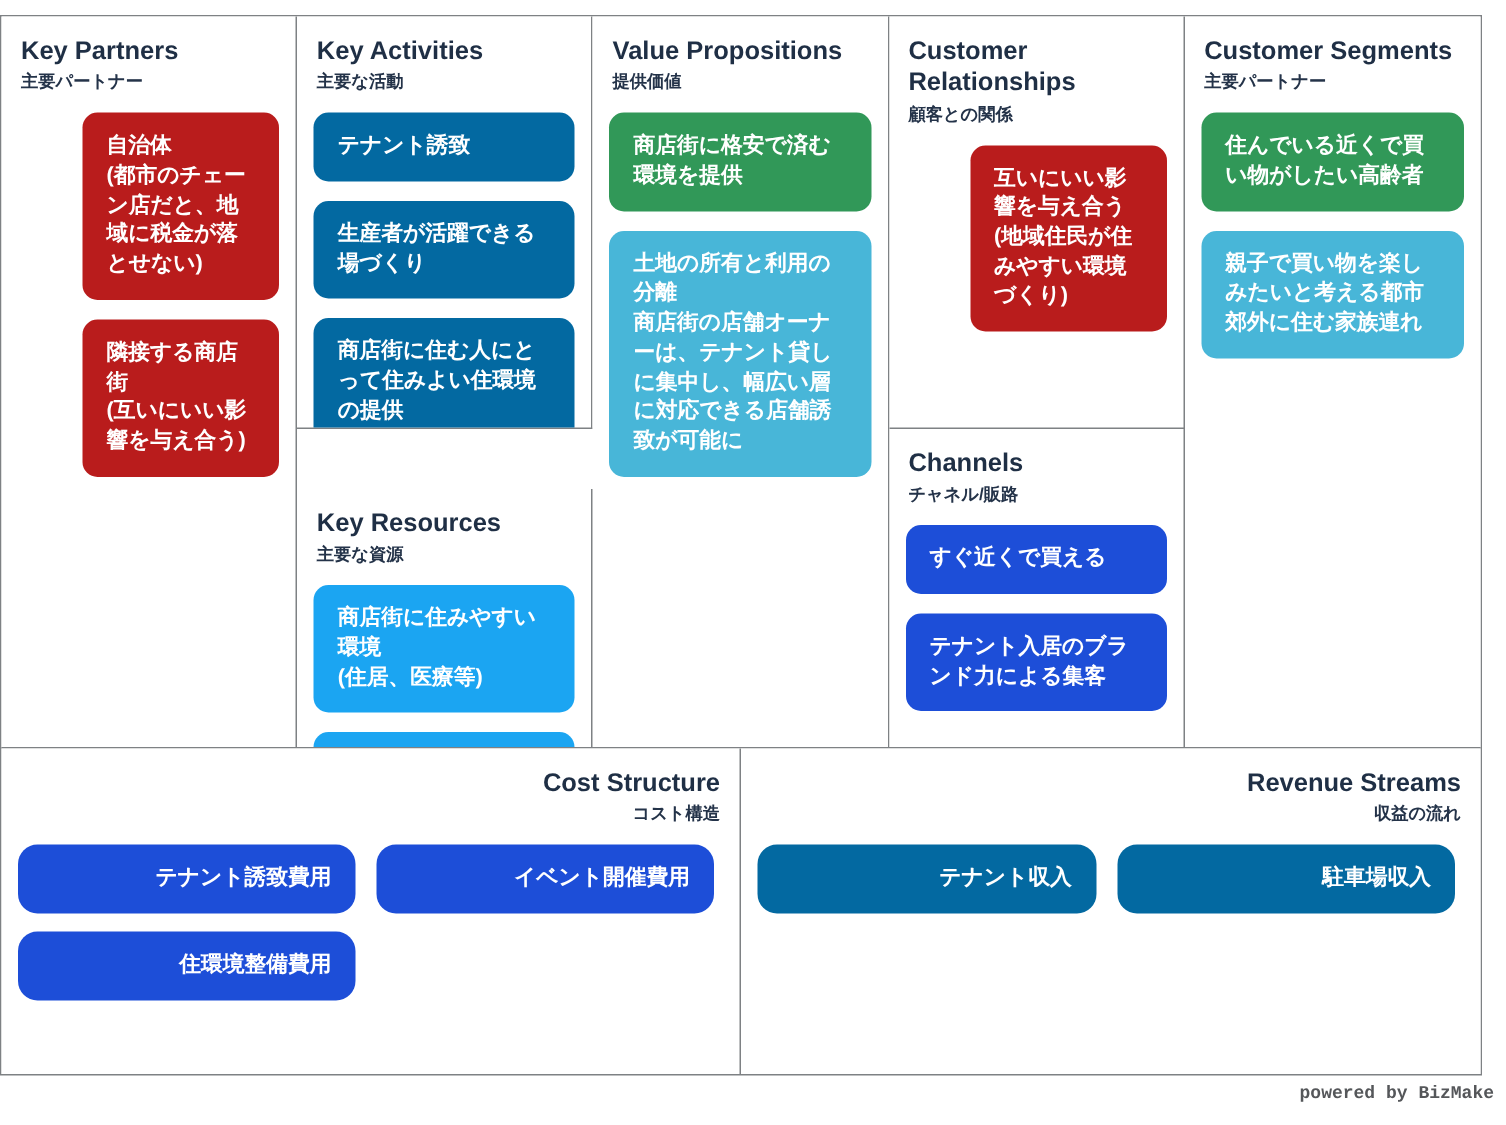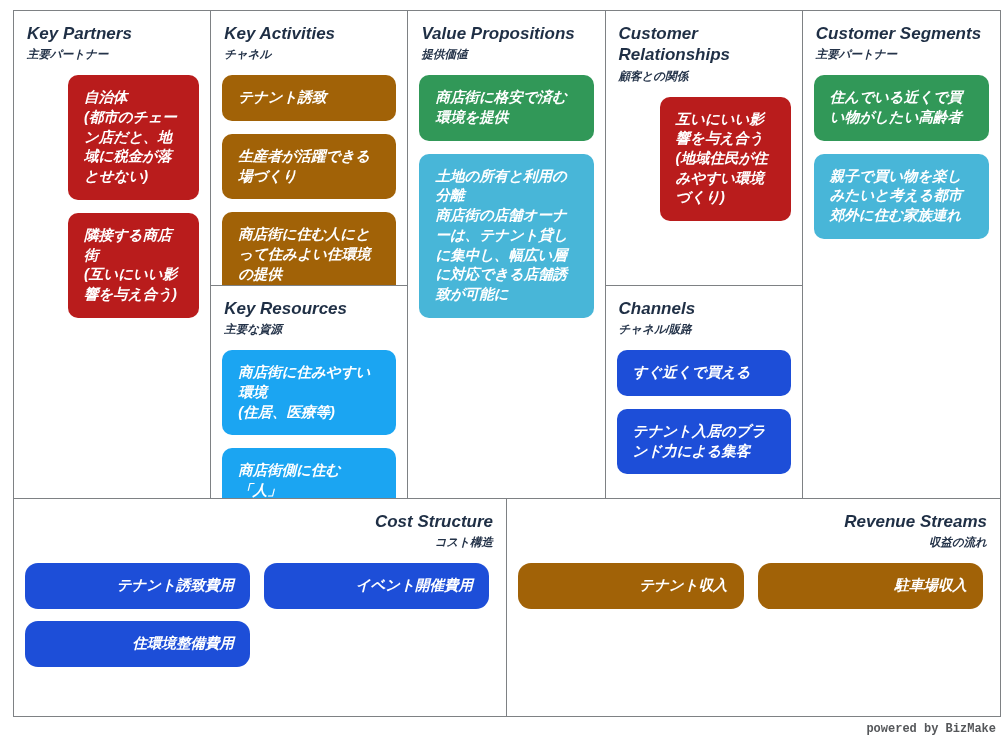--- a/index.html
+++ b/index.html
@@ -3,25 +3,24 @@
 <meta charset="utf-8">
 <style>
   * { margin: 0; padding: 0; box-sizing: border-box; }
   html, body {
     width: 1004px; height: 750px;
     background: #ffffff;
     font-family: "Liberation Sans", "DejaVu Sans", sans-serif;
   }
   .canvas {
     position: absolute;
-    left: 13px; top: 10px;
+    left: 0; top: 10px;
     width: 988px; height: 707px;
     border: 1px solid #7e8184;
     background: #ffffff;
-    font-style: italic;
   }
   .top-grid {
     display: grid;
     grid-template-columns: repeat(5, 1fr);
     grid-template-rows: 275px 212px;
     height: 487px;
   }
   .cell { padding: 9px 11px; overflow: hidden; background: #ffffff; }
   .br { border-right: 1px solid #7e8184; }
   .bb { border-bottom: 1px solid #7e8184; }
@@ -53,21 +52,21 @@
     padding: 13px 16px;
     color: #ffffff;
     font-weight: bold;
     font-size: 14.5px;
     line-height: 1.36;
     white-space: pre-line;
     cursor: pointer;
   }
   .cards-row .card { flex: 0 0 calc(50% - 10px); border-radius: 13px; }
   .pink   { background: #b91c1c; margin-left: 43px; }
-  .orange { background: #a16207; }
+  .orange { background: #0369a1; }
   .blue   { background: #1ba5f2; }
   .green  { background: #319858; }
   .teal   { background: #48b6d8; }
   .lime   { background: #1d4ed8; }
 
   .footer {
     position: absolute;
     top: 722px;
     left: 8px;
     width: 988px;
@@ -91,21 +90,21 @@
       <div class="cards">
         <div class="card pink">自治体
 (都市のチェーン店だと、地域に税金が落とせない)</div>
         <div class="card pink">隣接する商店街
 (互いにいい影響を与え合う)</div>
       </div>
     </div>
 
     <div class="cell br bb">
       <div class="sec-title">Key Activities</div>
-      <div class="sec-sub">チャネル</div>
+      <div class="sec-sub">主要な活動</div>
       <div class="cards">
         <div class="card orange">テナント誘致</div>
         <div class="card orange">生産者が活躍できる場づくり</div>
         <div class="card orange">商店街に住む人にとって住みよい住環境の提供</div>
       </div>
     </div>
 
     <div class="cell br span2" style="grid-column:3;">
       <div class="sec-title">Value Propositions</div>
       <div class="sec-sub">提供価値</div>
@@ -126,21 +125,21 @@
 
     <div class="cell span2" style="grid-column:5;">
       <div class="sec-title">Customer Segments</div>
       <div class="sec-sub">主要パートナー</div>
       <div class="cards">
         <div class="card green">住んでいる近くで買い物がしたい高齢者</div>
         <div class="card teal">親子で買い物を楽しみたいと考える都市郊外に住む家族連れ</div>
       </div>
     </div>
 
-    <div class="cell br" style="grid-column:2; grid-row:2;">
+    <div class="cell br" style="grid-column:2; grid-row:2;margin-top:40px;">
       <div class="sec-title">Key Resources</div>
       <div class="sec-sub">主要な資源</div>
       <div class="cards">
         <div class="card blue">商店街に住みやすい環境
 (住居、医療等)</div>
         <div class="card blue">商店街側に住む「人」</div>
       </div>
     </div>
 
     <div class="cell br" style="grid-column:4; grid-row:2;">

